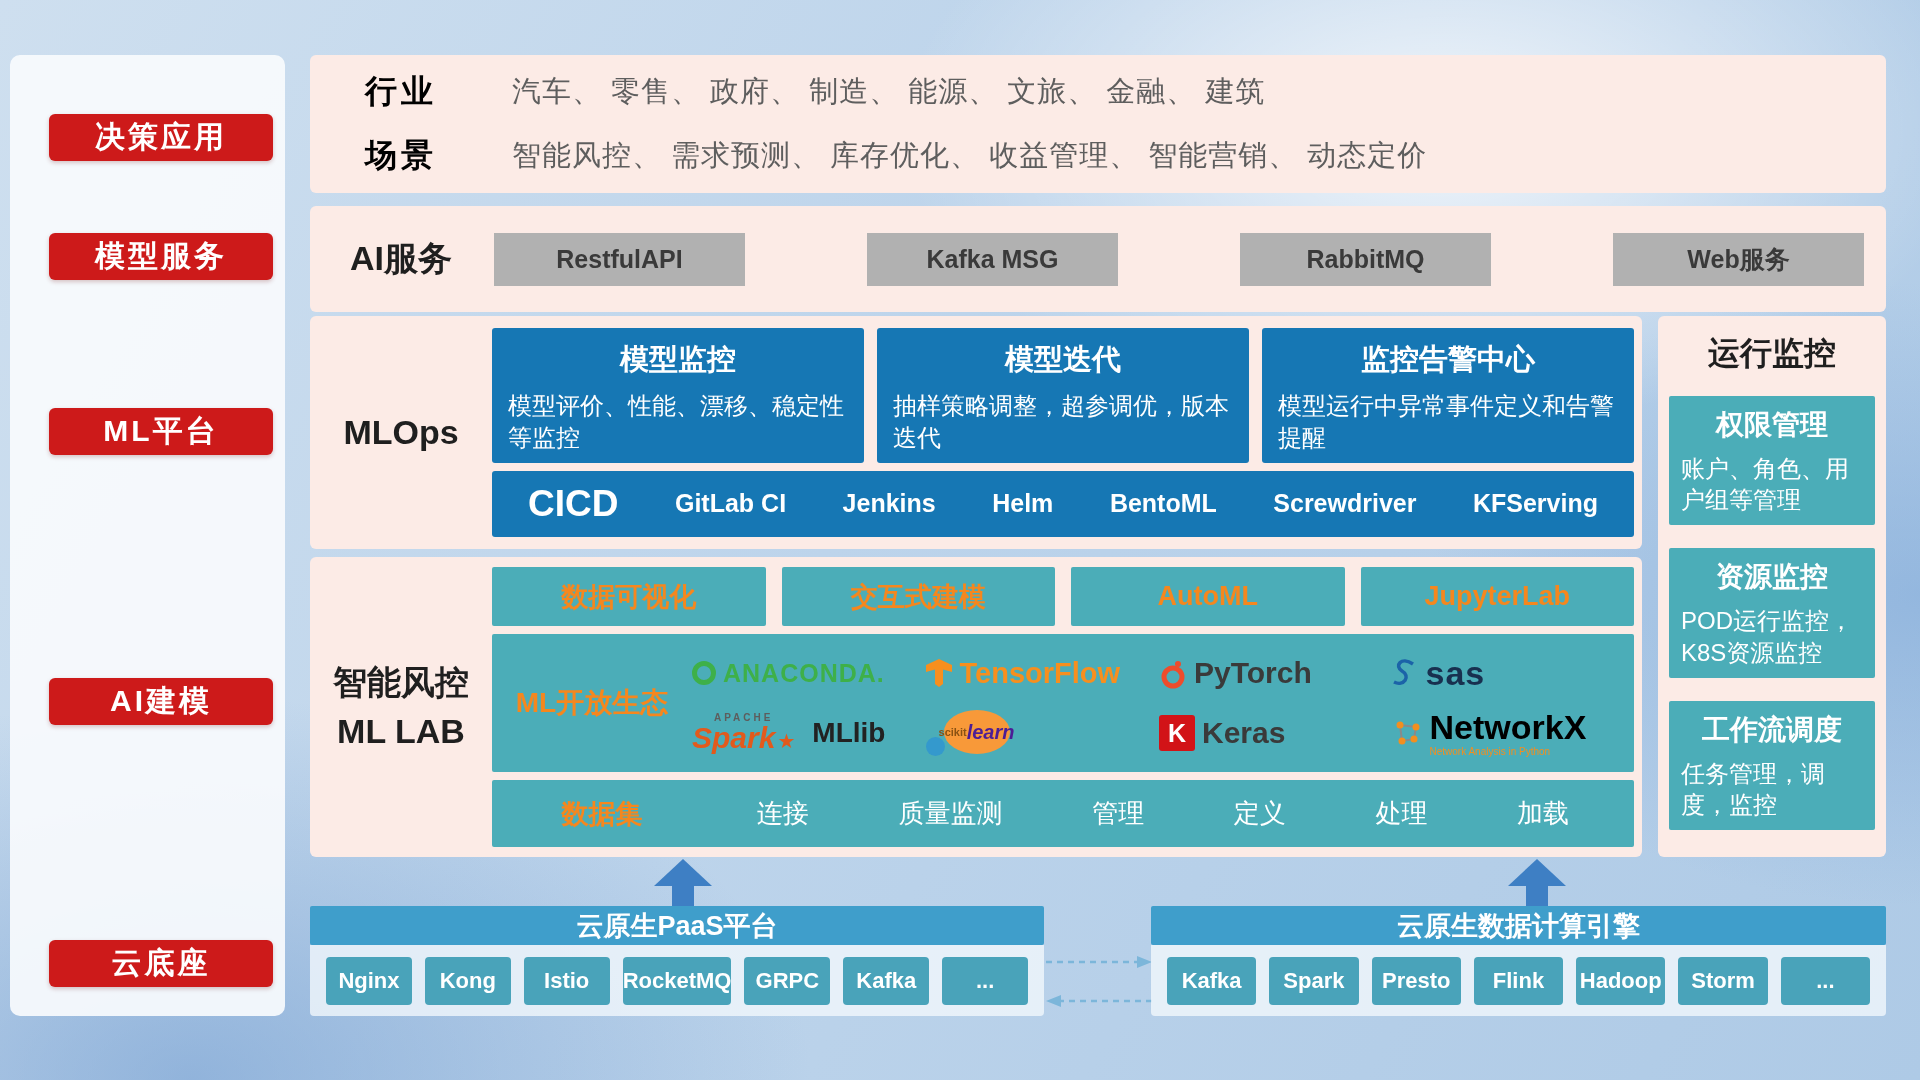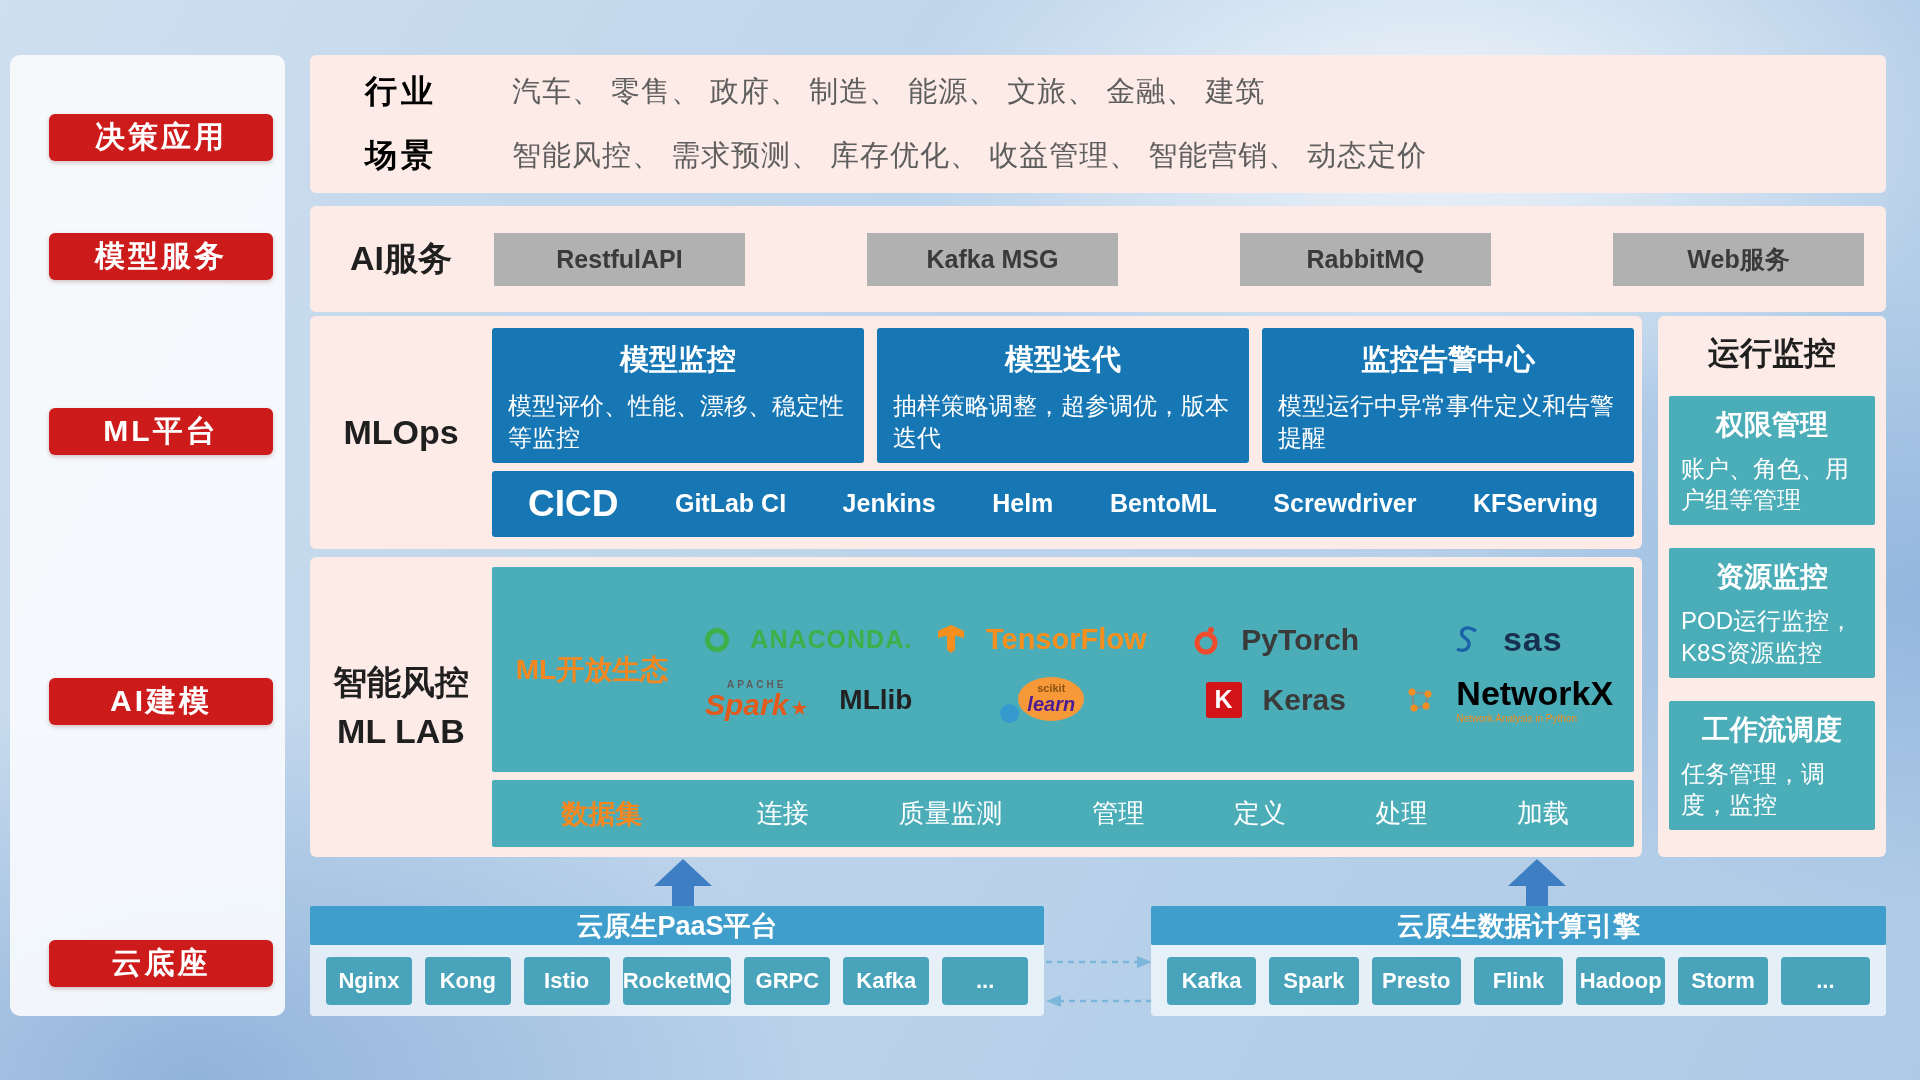--- a/index.html
+++ b/index.html
@@ -50,21 +50,21 @@
   
   #panel-mllab{left:310px;top:557px;width:1332px;height:300px;display:flex;}
   .mllab-content{flex:1;padding:10px 8px 10px 0;display:flex;flex-direction:column;gap:8px;box-sizing:border-box;}
   .tool-row{display:flex;gap:16px;height:59px;}
   .teal{background:#4badb8;border-radius:2px;}
   .teal-tool{flex:1;display:flex;align-items:center;justify-content:center;
     color:#f5871e;font-size:27px;font-weight:bold;}
   .eco-box{flex:1;display:flex;align-items:center;}
   .eco-label{width:200px;text-align:center;color:#f5871e;font-size:28px;font-weight:bold;}
   .eco-grid{flex:1;display:grid;grid-template-columns:repeat(4,1fr);align-items:center;padding-right:8px;}
-  .logo{display:flex;align-items:center;justify-content:center;gap:21px;height:60px;}
+  .logo{display:flex;align-items:center;gap:7px;height:60px;}
   .dataset-bar{height:67px;display:flex;align-items:center;color:#fff;}
   .ds-label{width:220px;text-align:center;color:#f5871e;font-size:27px;font-weight:bold;}
   .ds-items{flex:1;display:flex;justify-content:space-around;font-size:26px;color:#fff;padding-right:20px;}
   
   #panel-monitor{left:1658px;top:316px;width:228px;height:541px;}
   .monitor-title{text-align:center;font-size:32px;font-weight:bold;color:#1f1f1f;padding-top:16px;}
   .monitor-cards{display:flex;flex-direction:column;gap:23px;padding:20px 11px 0;}
   .monitor-card{background:#4badb8;border-radius:2px;color:#fff;min-height:108px;padding:10px 12px;}
   .monitor-card h4{margin:0 0 9px;text-align:center;font-size:28px;}
   .monitor-card p{margin:0;font-size:24px;line-height:1.3;}
@@ -90,21 +90,21 @@
   .tf-text{color:#f78f1e;font-size:29px;font-weight:bold;}
   .pt-text{color:#3a3a3a;font-size:30px;font-weight:bold;}
   .sas-text{color:#18304f;font-size:34px;font-weight:bold;letter-spacing:1px;}
   .spark-col{display:flex;flex-direction:column;align-items:center;line-height:1;}
   .apache-text{font-size:10px;color:#5d5d5d;letter-spacing:3px;font-weight:bold;}
   .spark-text{color:#e25a1c;font-size:30px;font-weight:bold;font-style:italic;}
   .spark-star{color:#e25a1c;font-size:20px;margin-left:2px;}
   .mllib-text{color:#222;font-size:28px;font-weight:bold;margin-left:10px;}
   .skl-wrap{position:relative;width:84px;height:50px;}
   .skl-blob{position:absolute;right:0;top:2px;width:66px;height:44px;background:#f89939;border-radius:50%;
-    display:flex;flex-direction:column;align-items:center;justify-content:center;line-height:1;}
+    display:flex;flex-direction:row;align-items:center;justify-content:center;line-height:1;}
   .skl-top{font-size:11px;color:#8a5213;font-weight:bold;}
   .skl-bottom{font-size:20px;color:#4c1d95;font-weight:bold;font-style:italic;}
   .skl-dot{position:absolute;left:0;bottom:2px;width:19px;height:19px;background:#3499cd;border-radius:50%;}
   .keras-sq{width:36px;height:36px;background:#d21317;border-radius:3px;color:#fff;display:flex;
     align-items:center;justify-content:center;font-size:25px;font-weight:bold;}
   .keras-text{color:#3a3a3a;font-size:30px;font-weight:bold;}
   .nx-col{display:flex;flex-direction:column;line-height:1.1;}
   .nx-text{color:#000000;font-size:34px;font-weight:bold;}
   .nx-sub{color:#f28f20;font-size:10px;}
 </style>
@@ -172,20 +172,26 @@
   </div>
 
   <div class="panel" id="panel-mllab">
     <div class="col-label">
       <div>
         <div>智能风控</div>
         <div>ML LAB</div>
       </div>
     </div>
     <div class="mllab-content">
+      <div class="tool-row">
+        <div class="teal teal-tool">数据可视化</div>
+        <div class="teal teal-tool">交互式建模</div>
+        <div class="teal teal-tool">AutoML</div>
+        <div class="teal teal-tool">JupyterLab</div>
+      </div>
       <div class="teal eco-box">
         <div class="eco-label">ML开放生态</div>
         <div class="eco-grid">
           <div class="logo">
             <span class="anaconda-ring"></span>
             <span class="anaconda-text">ANACONDA.</span>
           </div>
           <div class="logo">
             <svg width="27" height="29" viewBox="0 0 27 29">
               <polygon points="0,6 13,0 26,6 26,13 17,10.5 17,25 13,28 9,25 9,10.5 0,13" fill="#f78f1e"></polygon>

